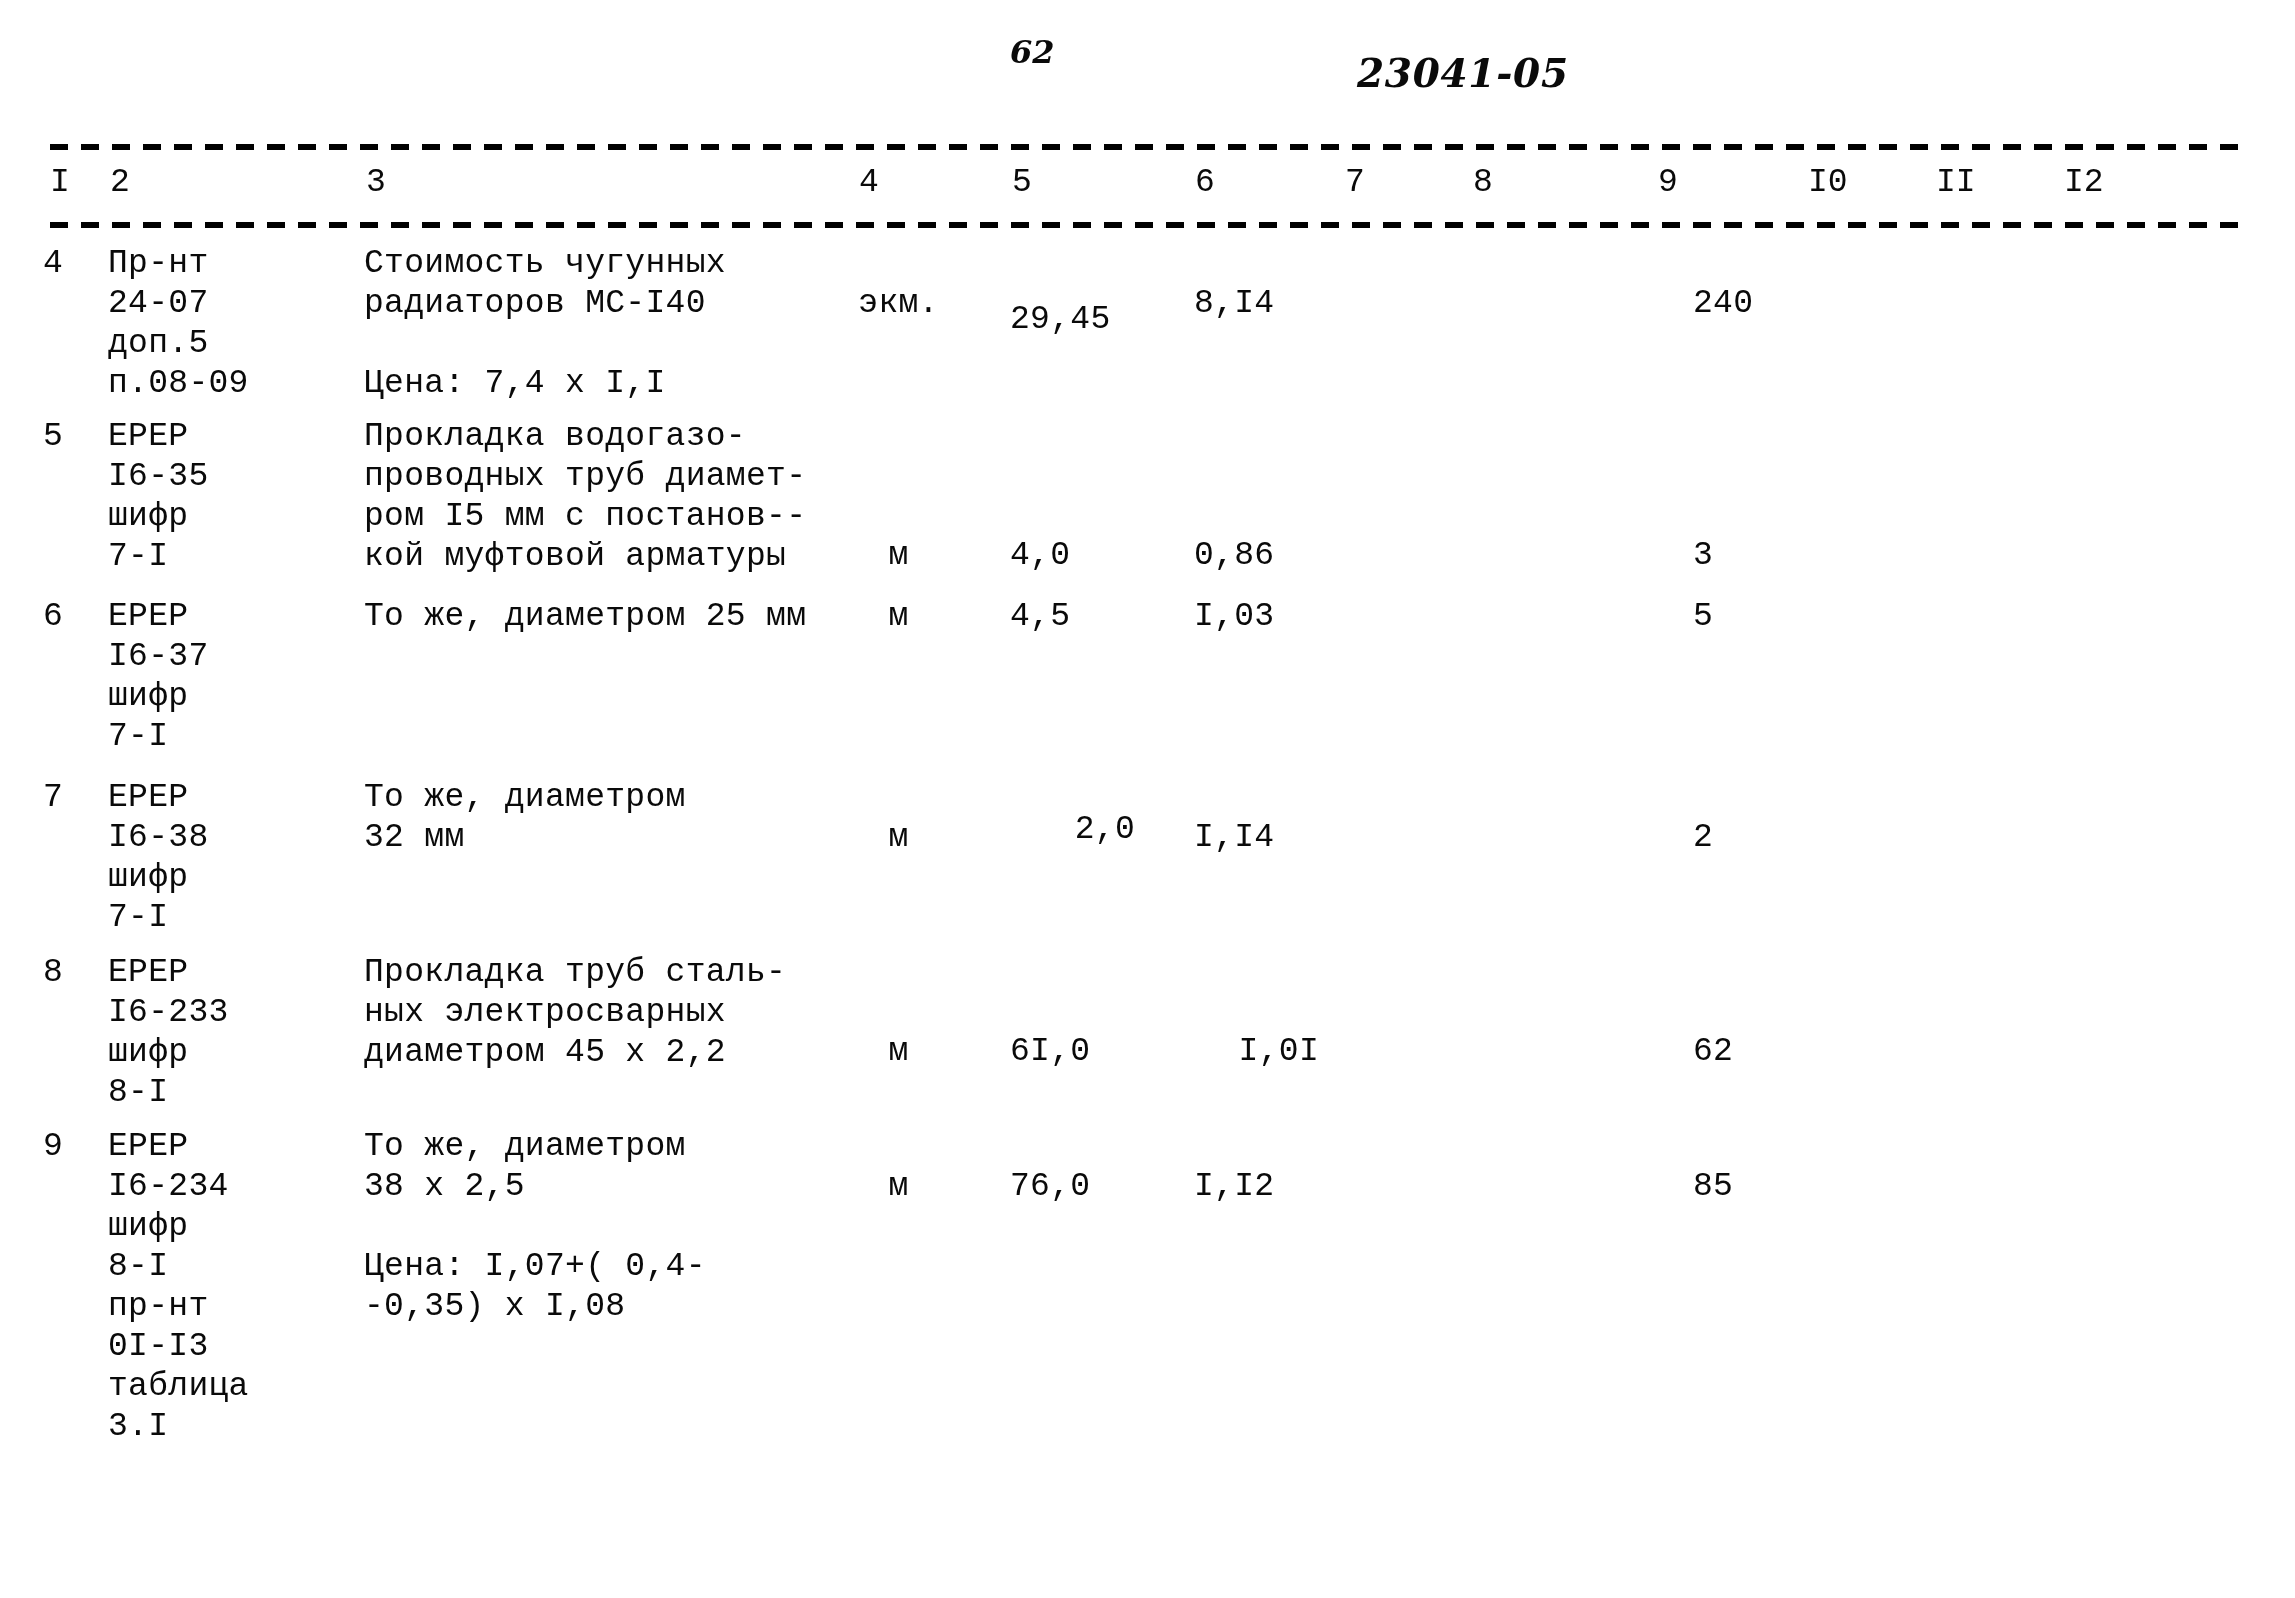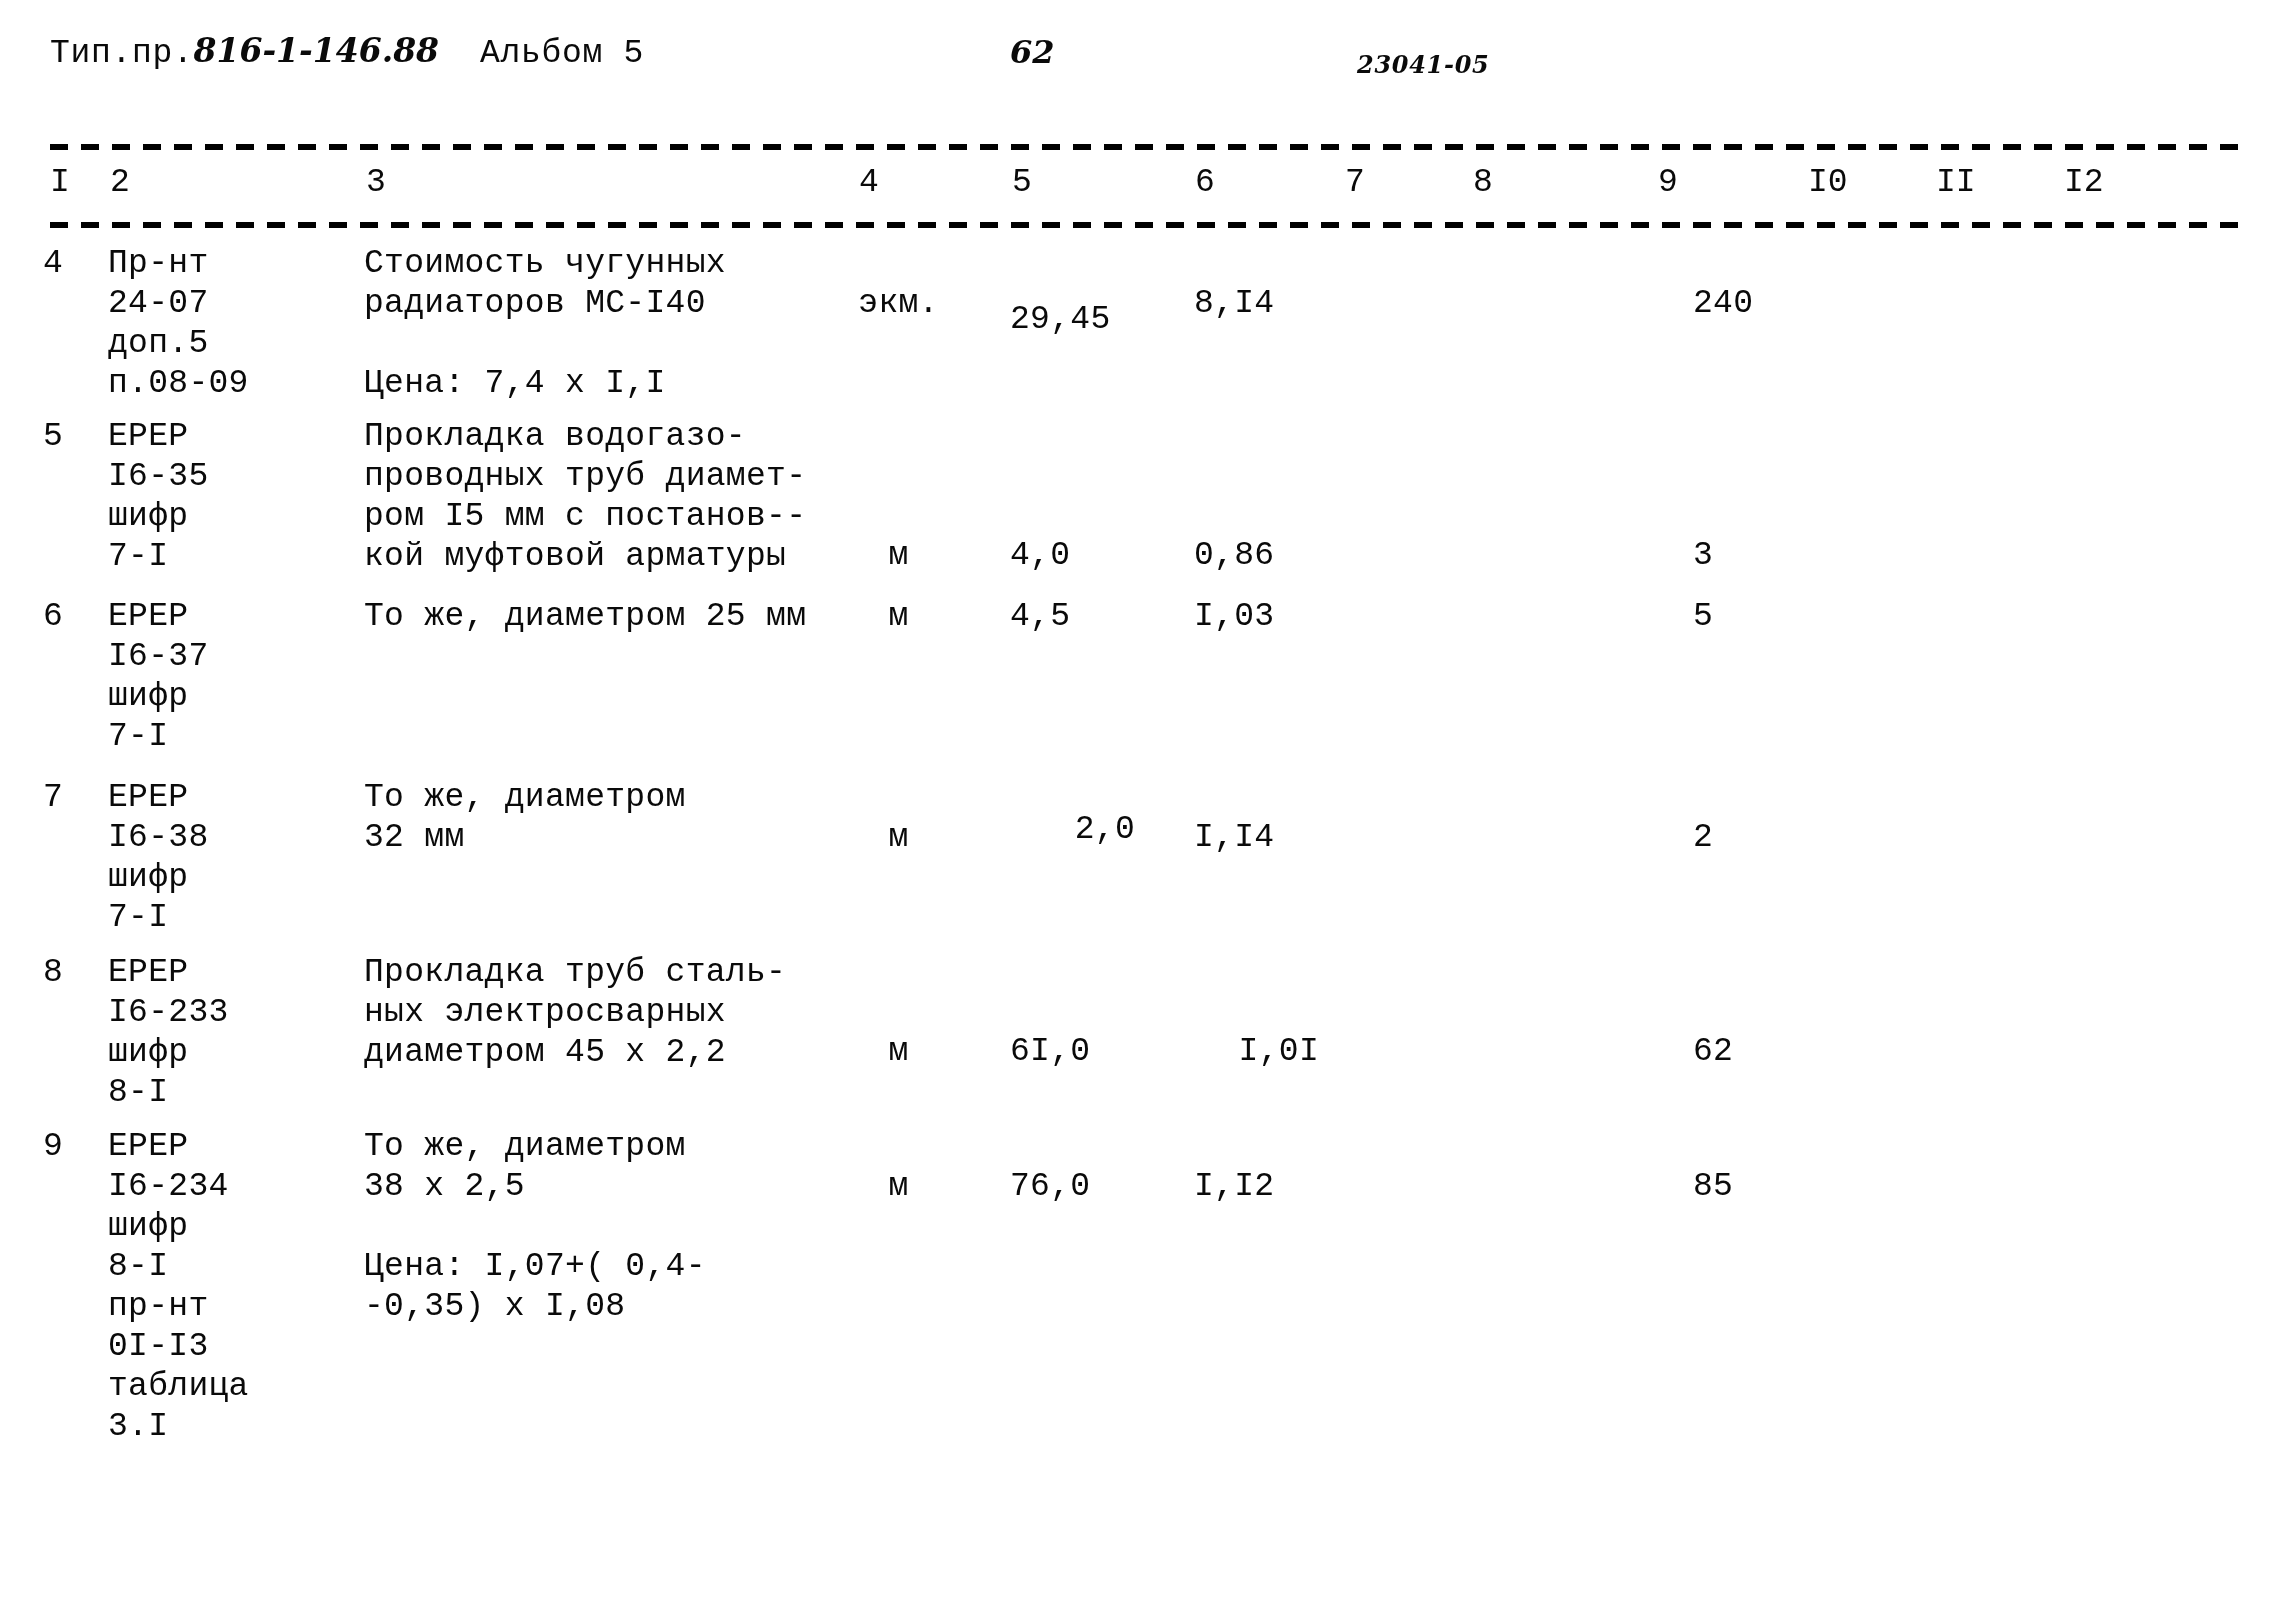--- a/index.html
+++ b/index.html
@@ -48,21 +48,21 @@
     font-weight: 600;
     font-size: 32px;
   }
   .hdr-code {
     position: absolute;
     left: 1357px;
     top: 19.4px;
     font-family: "DejaVu Serif", serif;
     font-style: italic;
     font-weight: 600;
-    font-size: 24px;
+    font-size: 39px;
     letter-spacing: 0.7px;
   }
 
   
   .rule {
     position: absolute;
     left: 50px;
     width: 2196px;
     height: 6.2px;
     overflow: hidden;
@@ -118,21 +118,20 @@
   .c-c8    { left: 1471px; width: 104px; text-align: left; }
   .c-c9    { left: 1693px; width: 125px; text-align: left; }
   .c-c10   { left: 1818px; width: 104px; text-align: left; }
   .c-c11   { left: 1943px; width: 104px; text-align: left; }
   .c-c12   { left: 2071px; width: 104px; text-align: left; }
 </style>
 </head>
 <body>
 
 <div class="page-header">
-  <div class="hdr-left"><span>Тип.пр.</span><span class="hdr-hand">816-1-146.88</span>  <span>Альбом 5</span></div>
   <div class="hdr-page">62</div>
   <div class="hdr-code">23041-05</div>
 </div>
 
 <div class="rule rule-top"></div>
 
 <div class="colnums">
   <span style="left:50px">I</span>
   <span style="left:110px">2</span>
   <span style="left:366px">3</span>

